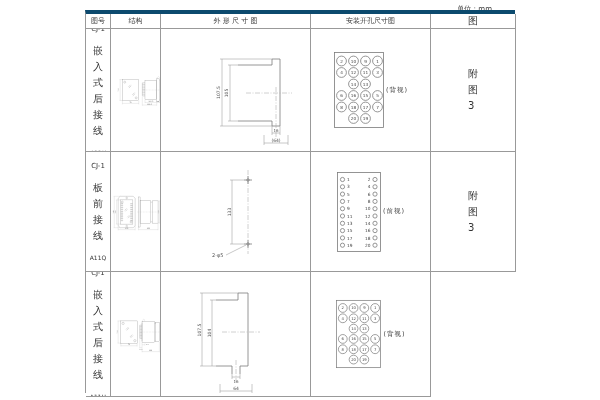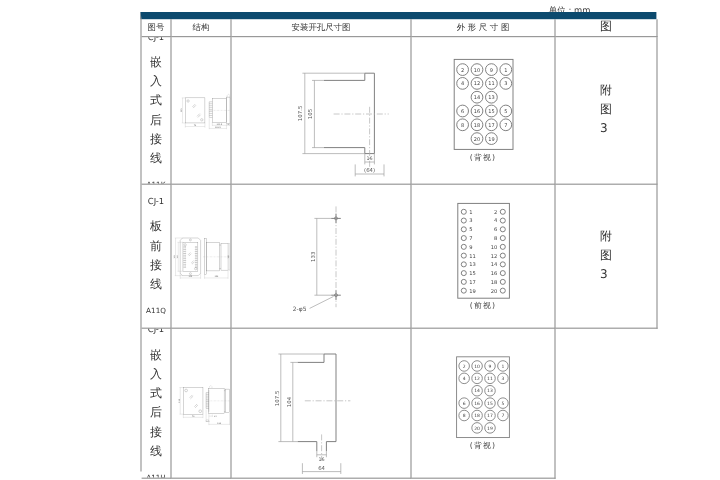--- a/index.html
+++ b/index.html
@@ -2,29 +2,29 @@
 <html><head>
 <meta charset="utf-8">
 <style>
   html,body{margin:0;padding:0;}
   body{width:600px;height:400px;background:#fff;position:relative;overflow:hidden;
        font-family:"DejaVu Sans","Liberation Sans",sans-serif;color:#444;}
   .unit{position:absolute;top:4px;right:108px;font-size:7px;color:#333;}
   .spec-table{position:absolute;left:85px;top:10px;width:430px;height:383px;
        display:grid;grid-template-columns:25px 50px 150px 120px 85px;
        grid-template-rows:15px 123px 120px 125px;
-       border-top:6px solid #0c4a6e;border-left:1px solid #999;box-sizing:border-box;margin-left:32px;}
+       border-top:4px solid #0c4a6e;border-left:1px solid #999;box-sizing:border-box;}
   .cell{border-right:1px solid #999;border-bottom:1px solid #999;box-sizing:border-box;
        display:flex;align-items:center;justify-content:center;position:relative;overflow:hidden;}
   .hdr{font-size:7px;color:#333;}
   .vtext{width:1em;word-break:break-all;text-align:left;line-height:1.6;font-size:10px;color:#333;}
   .structure{display:flex;flex-direction:column;align-items:center;gap:10px;}
   .model{font-size:7px;color:#333;}
   .code{font-size:6px;color:#333;}
-  .termcell{display:flex;flex-direction:column;align-items:center;justify-content:center;gap:1px;}
+  .termcell{display:flex;flex-direction:row;align-items:center;justify-content:center;gap:1px;}
   .caption{font-size:6.5px;color:#444;letter-spacing:1px;}
   svg{display:block;}
   .ln{stroke:#7b7b7b;fill:none;stroke-width:0.8px;}
   .dim{stroke:#9a9a9a;fill:none;stroke-width:0.55px;}
   .cl{stroke:#ababab;fill:none;stroke-width:0.55px;stroke-dasharray:5 1.5 1 1.5;}
   .dsh{stroke:#8b8b8b;fill:none;stroke-width:0.7px;stroke-dasharray:2 1.5;}
   .dtx{font-size:5px;fill:#555;}
   .dtx45{font-size:4.5px;fill:#555;}
   .dtx4{font-size:4px;fill:#555;}
   .ttx{font-size:4.2px;fill:#444;}
@@ -32,22 +32,22 @@
 </style>
 </head>
 <body>
 
 <div class="unit">单位：mm</div>
 
 <div class="spec-table">
 
   <div class="cell hdr">图号</div>
   <div class="cell hdr">结构</div>
+  <div class="cell hdr">外 形 尺 寸 图</div>
   <div class="cell hdr">安装开孔尺寸图</div>
-  <div class="cell hdr">外 形 尺 寸 图</div>
 
   <div class="cell">
     <div class="vtext">附图3</div>
   </div>
   <div class="cell">
     <div class="structure">
       <span class="model">CJ-1</span>
       <span class="vtext">嵌入式后接线</span>
       <span class="code">A11K</span>
     </div>

